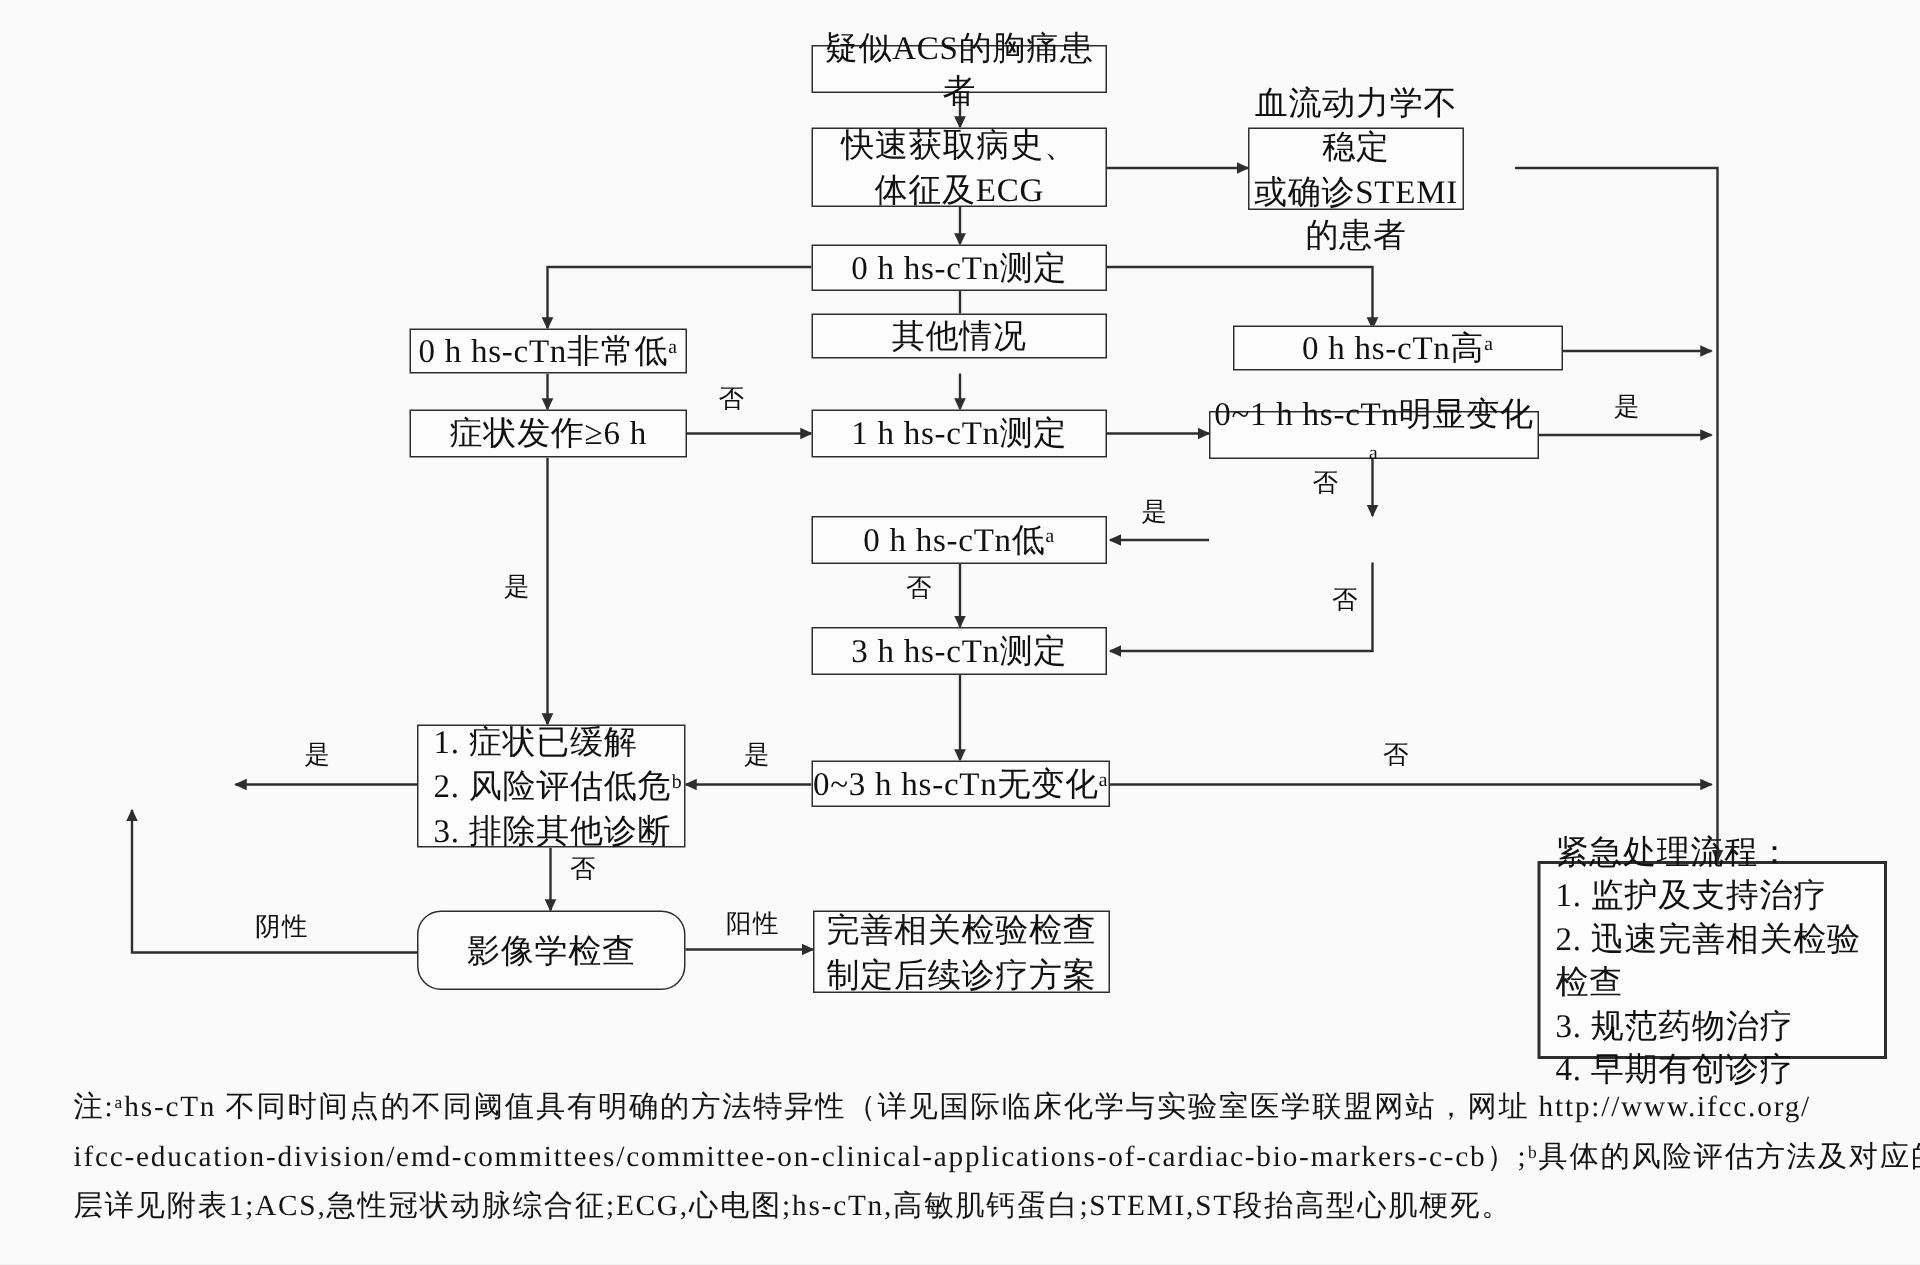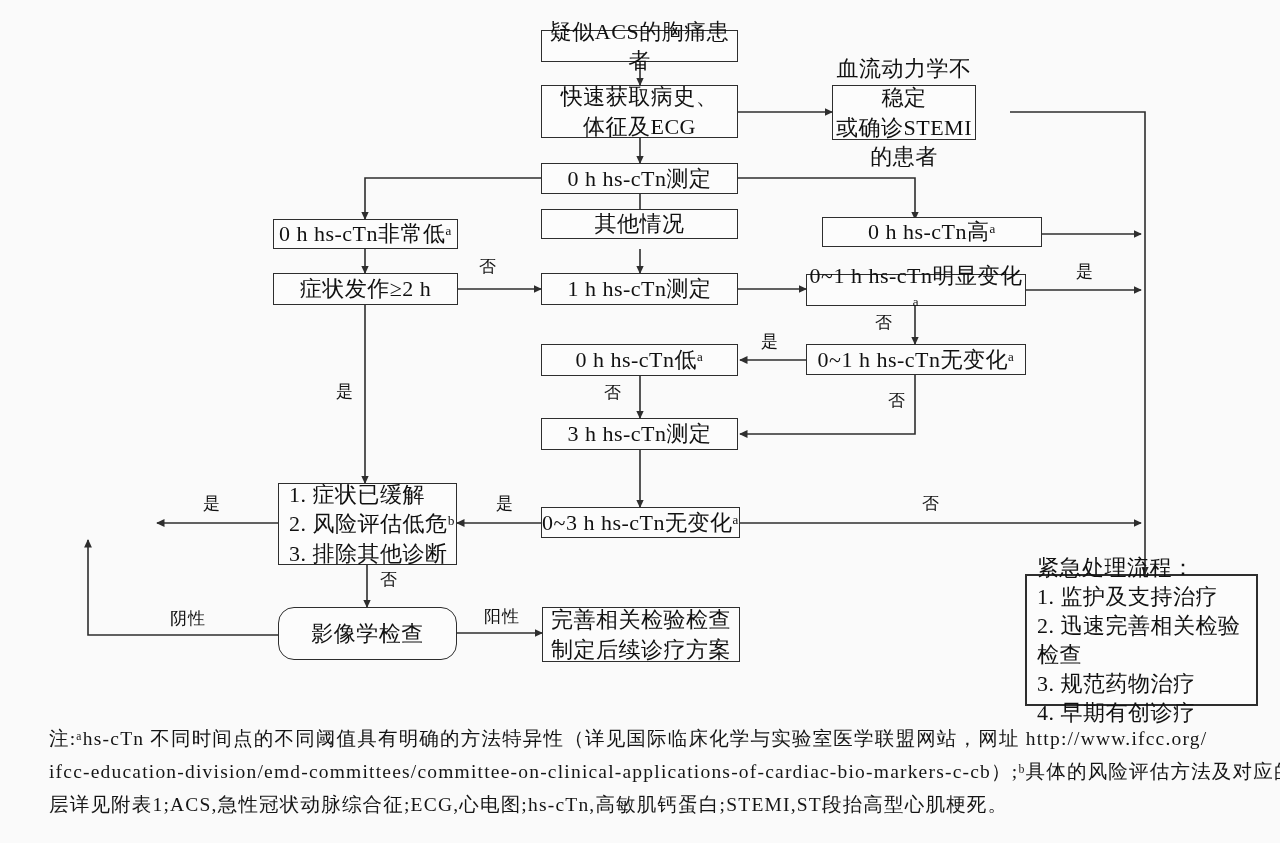--- a/index.html
+++ b/index.html
@@ -73,25 +73,24 @@
       </svg>
   <div class="node" style="left: 541px; top: 30px; width: 197px; height: 32px;">疑似ACS的胸痛患者</div>
       <div class="node" style="left: 541px; top: 85px; width: 197px; height: 53px;">快速获取病史、
 体征及ECG</div>
       <div class="node" style="left: 832px; top: 85px; width: 144px; height: 55px;">血流动力学不稳定
 或确诊STEMI的患者</div>
       <div class="node" style="left: 541px; top: 163px; width: 197px; height: 31px;">0 h hs-cTn测定</div>
       <div class="node" style="left: 273px; top: 219px; width: 185px; height: 30px;">0 h hs-cTn非常低ᵃ</div>
       <div class="node" style="left: 541px; top: 209px; width: 197px; height: 30px;">其他情况</div>
       <div class="node" style="left: 806px; top: 217px; width: 220px; height: 30px; margin-left: 16px;">0 h hs-cTn高ᵃ</div>
-      <div class="node" style="left: 273px; top: 273px; width: 185px; height: 32px;">症状发作≥2 h</div>
+      <div class="node" style="left: 273px; top: 273px; width: 185px; height: 32px;">症状发作≥6 h</div>
       <div class="node" style="left: 541px; top: 273px; width: 197px; height: 32px;">1 h hs-cTn测定</div>
       <div class="node" style="left: 806px; top: 274px; width: 220px; height: 32px;">0~1 h hs-cTn明显变化ᵃ</div>
       <div class="node" style="left: 541px; top: 344px; width: 197px; height: 32px; font-family: Liberation Serif, serif;">0 h hs-cTn低ᵃ</div>
-      <div class="node" style="left: 806px; top: 344px; width: 220px; height: 31px;">0~1 h hs-cTn无变化ᵃ</div>
       <div class="node" style="left: 541px; top: 418px; width: 197px; height: 32px;">3 h hs-cTn测定</div>
       <div class="node" style="left: 541px; top: 507px; width: 199px; height: 31px;">0~3 h hs-cTn无变化ᵃ</div>
       <div class="node left" style="left: 278px; top: 483px; width: 179px; height: 82px;">1. 症状已缓解
 2. 风险评估低危ᵇ
 3. 排除其他诊断</div>
       <div class="node" style="left: 278px; top: 607px; width: 179px; height: 53px; border-radius: 16px;">影像学检查</div>
       <div class="node" style="left: 542px; top: 607px; width: 198px; height: 55px;">完善相关检验检查
 制定后续诊疗方案</div>
       <div class="node left thick" style="left: 1025px; top: 574px; width: 233px; height: 132px;">紧急处理流程：
 1. 监护及支持治疗

